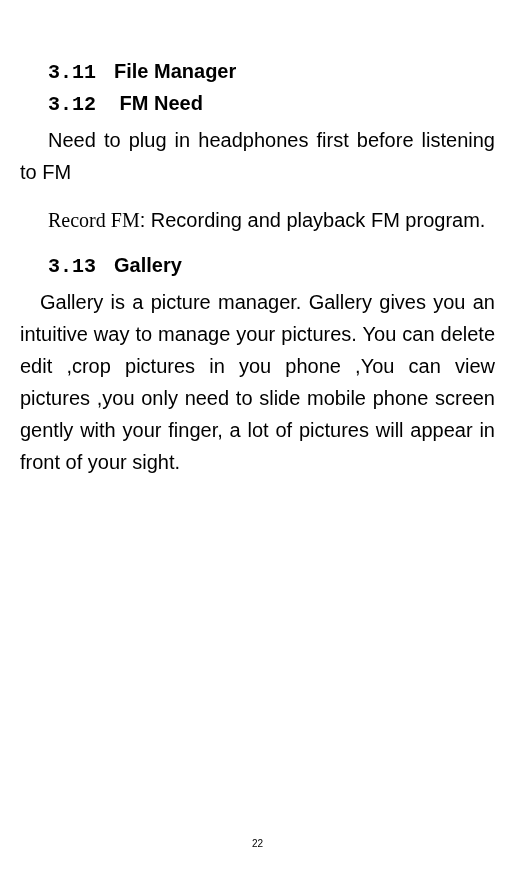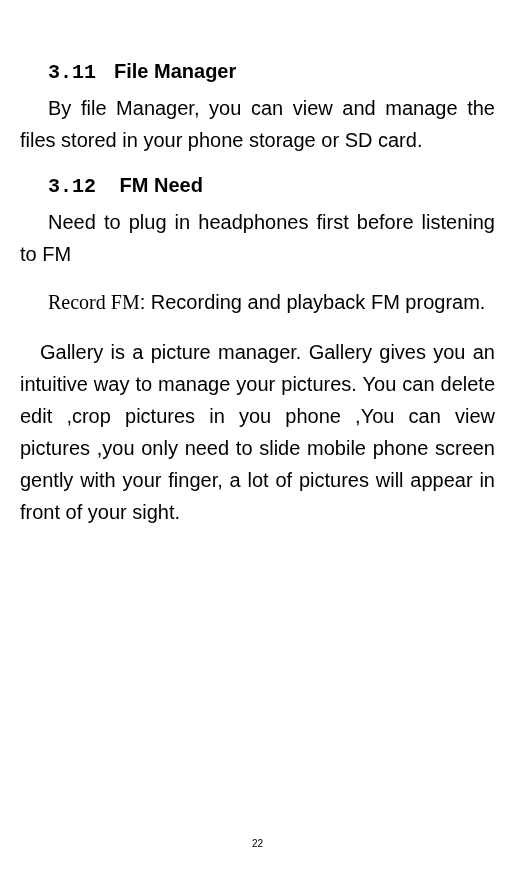--- a/index.html
+++ b/index.html
@@ -55,27 +55,29 @@
     }
   </style>
 </head>
 <body>
 
 <div class="content">
 
   <div class="section-heading">
     <span class="num">3.11</span><span>File Manager</span>
   </div>
-  <p class="body-text indent">By file Manager, you can view and manage the files stored in your phone storage or SD card.</p>
 
   <div class="section-heading">
     <span class="num">3.12</span> <span>FM Need</span>
   </div>
   <p class="body-text indent" style="margin-bottom:16px;">Need to plug in headphones first before listening to FM</p>
   <p class="body-text indent">
     <span class="inner-record">Record FM</span><span>: Recording and playback FM program.</span>
   </p>
 
+  <div class="section-heading">
+    <span class="num">3.13</span><span>Gallery</span>
+  </div>
   <p class="body-text indent-small">Gallery is a picture manager. Gallery gives you an intuitive way to manage your pictures. You can delete edit ,crop pictures in you phone ,You can view pictures ,you only need to  slide mobile phone screen gently with your  finger, a lot of pictures will appear in front of your sight.</p>
 
 </div>
 
 <div class="page-number">22</div>
 
 </body></html>

